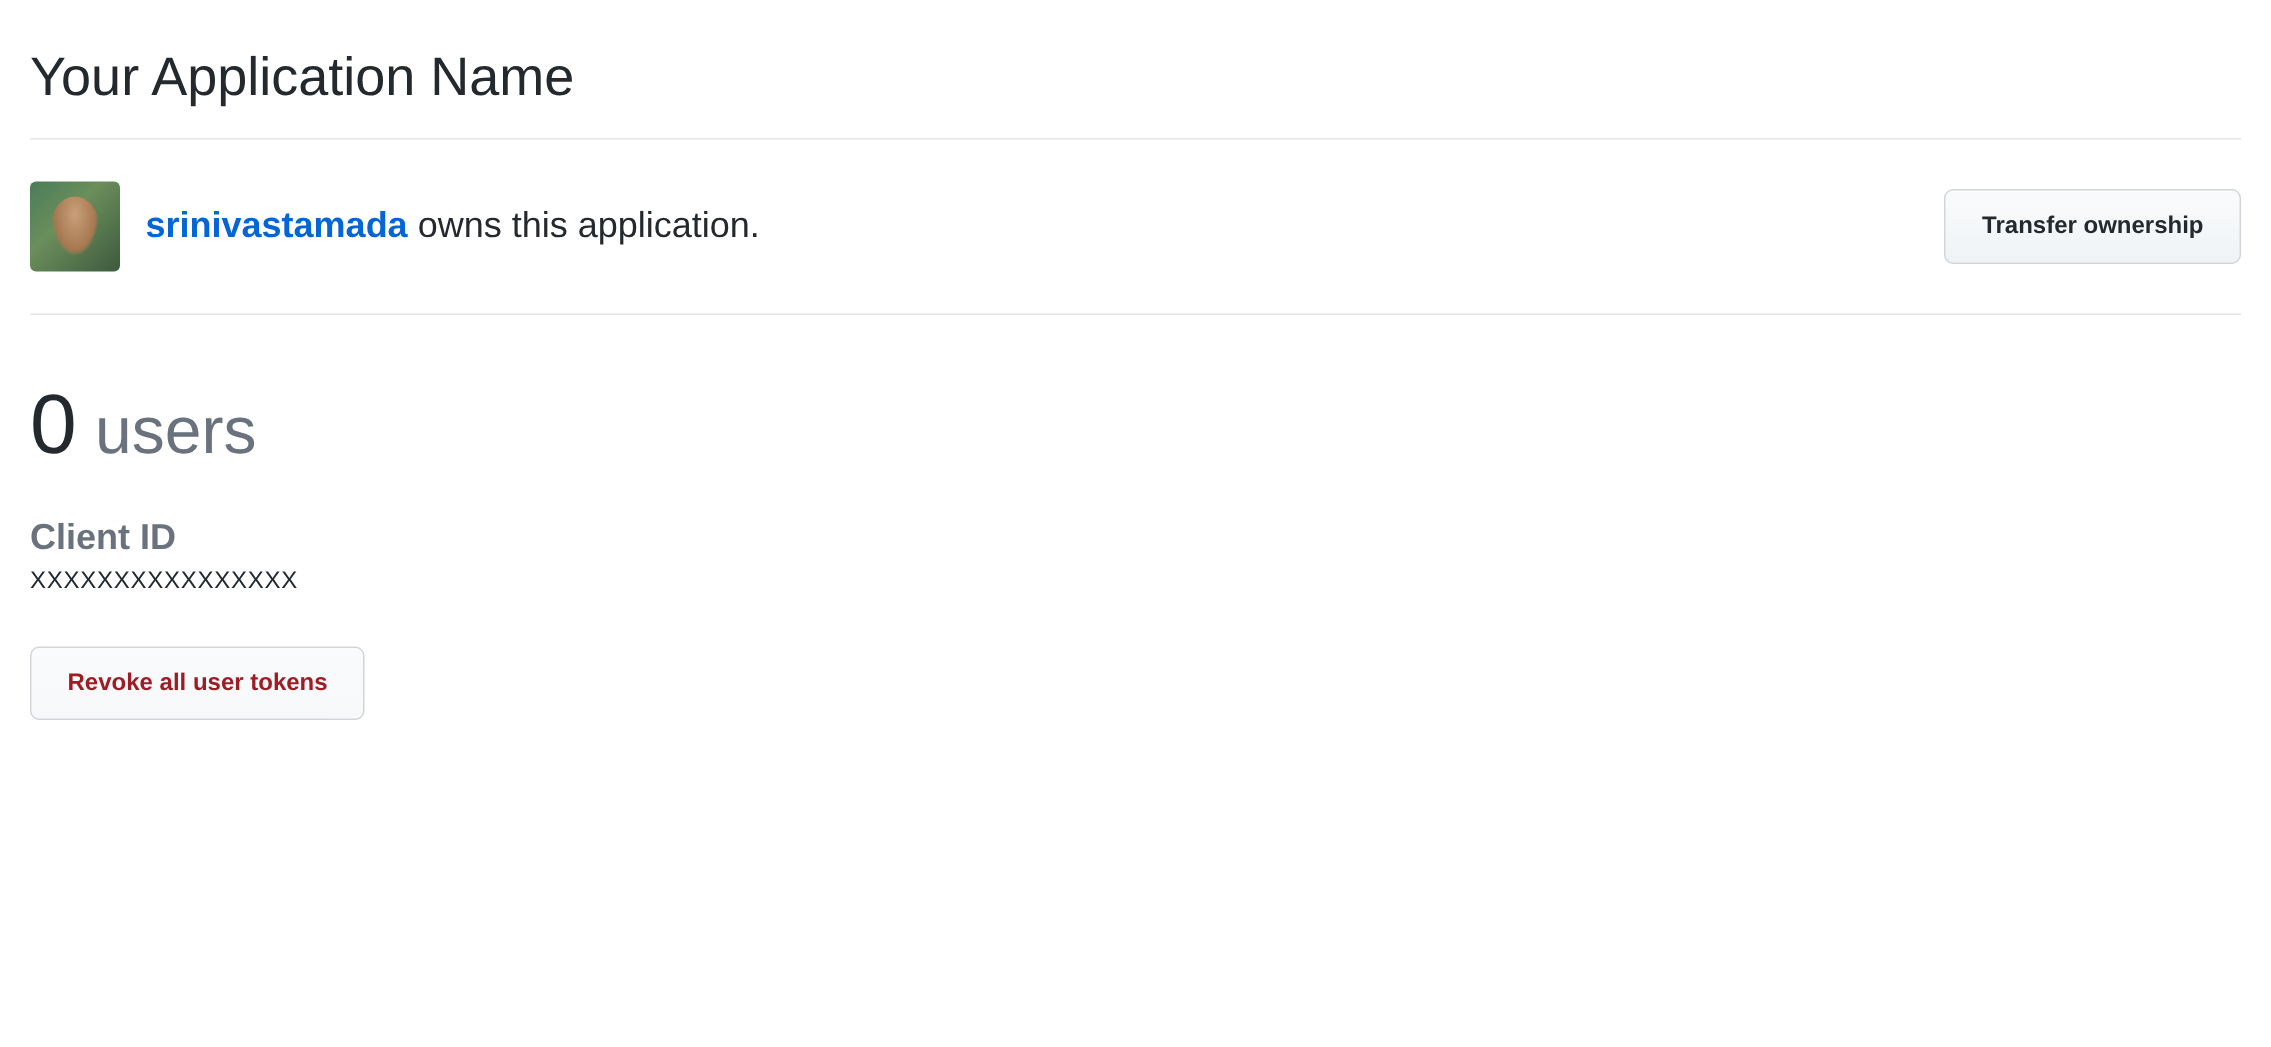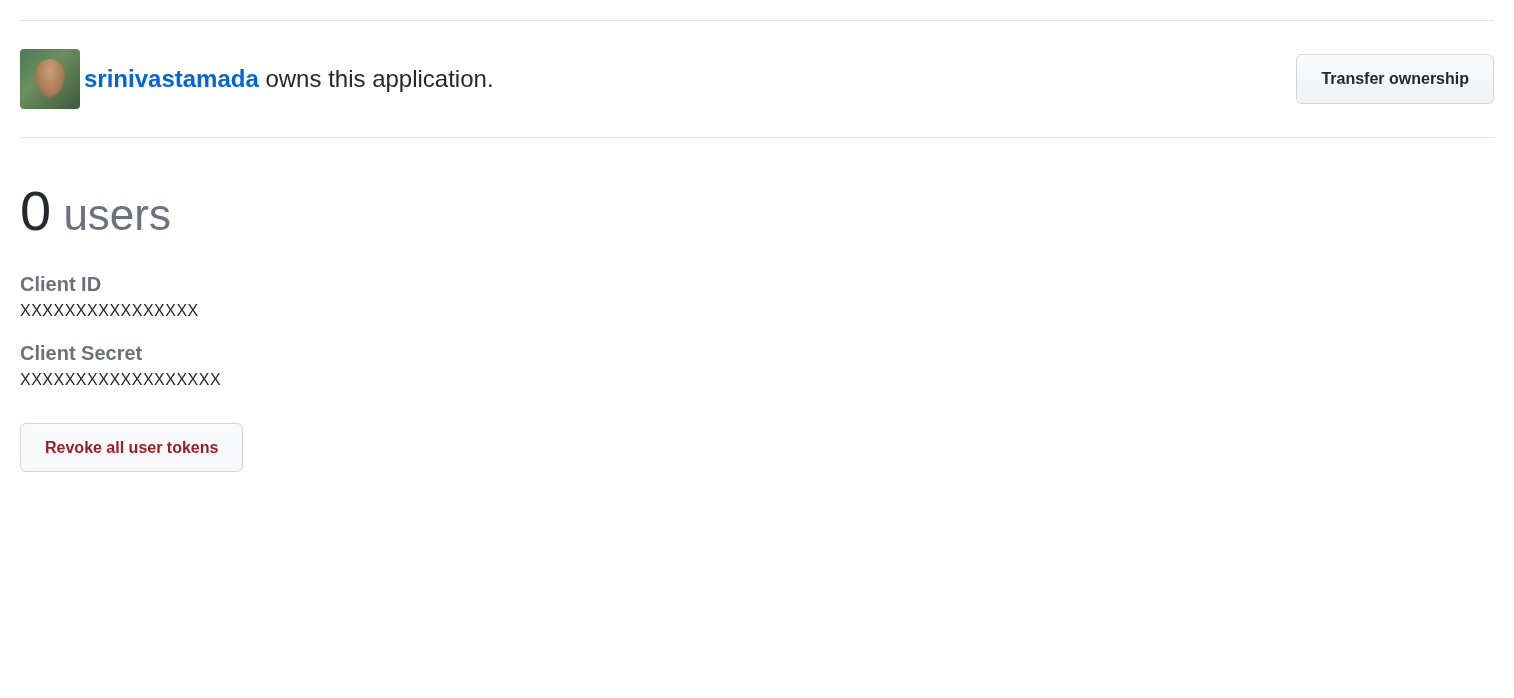--- a/index.html
+++ b/index.html
@@ -27,21 +27,21 @@
   }
   .owner-row {
     display: flex;
     align-items: center;
     justify-content: space-between;
     padding: 28px 0;
   }
   .owner-left {
     display: flex;
     align-items: center;
-    gap: 4px;
+    gap: 17px;
   }
   .avatar {
     width: 60px;
     height: 60px;
     border-radius: 4px;
     background: linear-gradient(135deg, #4a7c59 0%, #6b8e5c 40%, #3d5a3d 100%);
     position: relative;
     overflow: hidden;
   }
   .avatar::after {
@@ -90,41 +90,42 @@
   }
   .stats-label {
     font-size: 44px;
     font-weight: 300;
     color: #6a737d;
   }
   .field-block {
     margin-top: 22px;
   }
   .field-label {
-    font-size: 20px;
+    font-size: 24px;
     font-weight: 600;
     color: #6a737d;
     margin-bottom: 6px;
   }
   .field-value {
     font-size: 16px;
     color: #24292e;
     letter-spacing: 0.5px;
   }
   .actions-row {
     margin-top: 34px;
     display: flex;
     gap: 28px;
   }
 </style>
 </head>
 <body>
 
 <div class="container">
 
+  <h1 class="page-title">Your Application Name</h1>
 
   <hr class="divider">
 
   <div class="owner-row">
     <div class="owner-left">
       <div class="avatar"></div>
       <div class="owner-text">
         <a href="#" class="owner-link">srinivastamada</a><span> owns this application.</span>
       </div>
     </div>
@@ -135,22 +136,18 @@
 
   <div class="stats">
     <span class="stats-count">0</span><span class="stats-label"> users</span>
   </div>
 
   <div class="field-block">
     <div class="field-label">Client ID</div>
     <div class="field-value">XXXXXXXXXXXXXXXX</div>
   </div>
 
-  <div class="field-block">
-    <div class="field-label">Client Secret</div>
-    <div class="field-value">XXXXXXXXXXXXXXXXXX</div>
-  </div>
 
   <div class="actions-row">
     <button class="btn btn-danger">Revoke all user tokens</button>
   </div>
 
 </div>
 
 </body></html>

